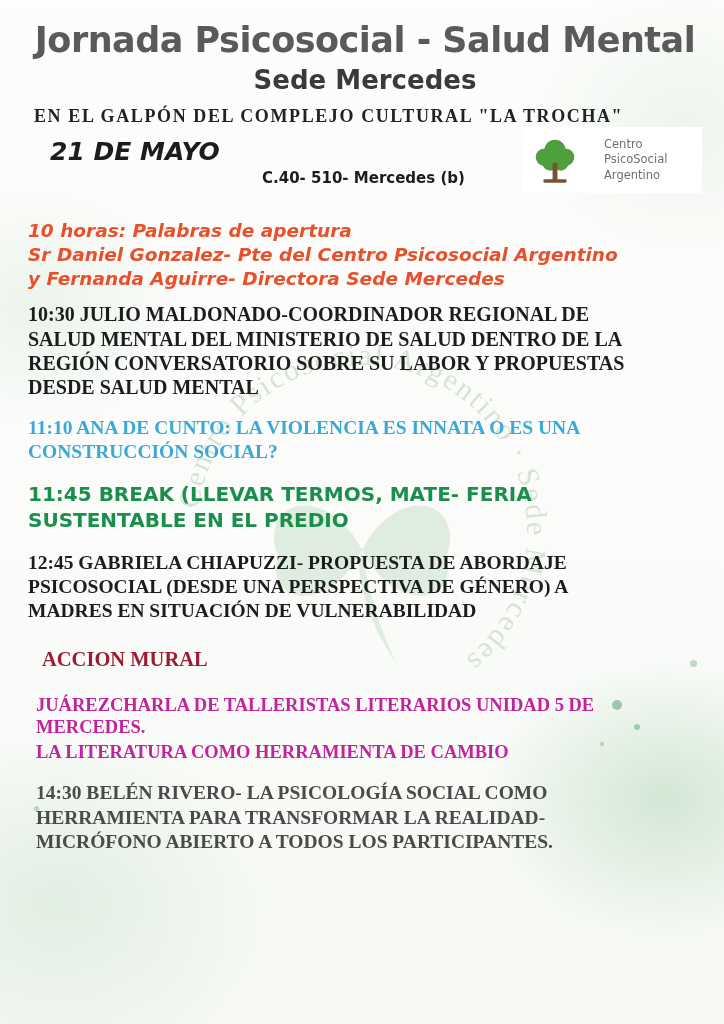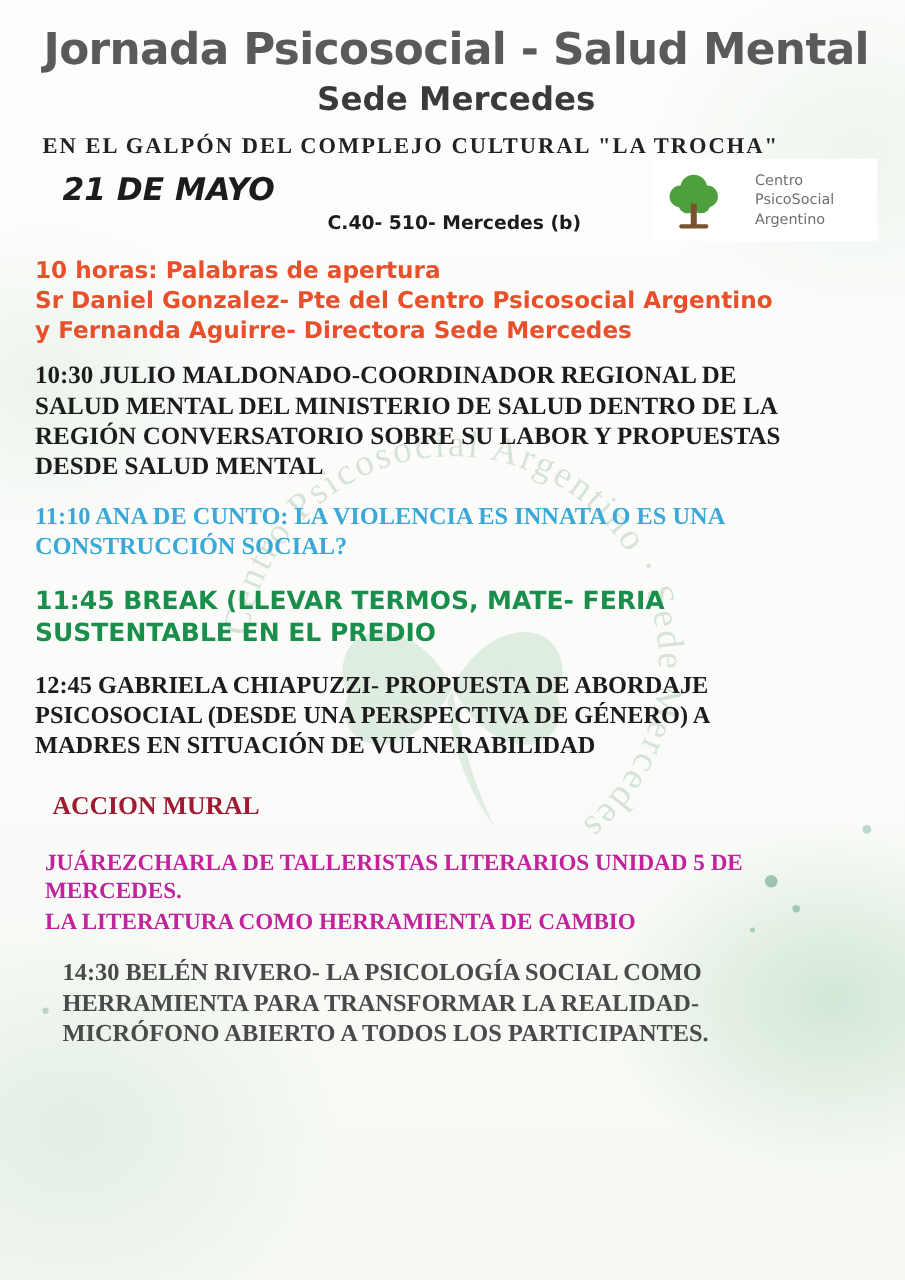--- a/index.html
+++ b/index.html
@@ -133,22 +133,23 @@
   .block {
     margin: 0 0 0 0;
     padding: 0 6px;
     line-height: 1.2;
   }
   .b-open {
     font-family: "DejaVu Sans", sans-serif;
     font-weight: bold;
     font-size: 18.5px;
     color: #e8502c;
-    margin-top: 0;
+    margin-top: 14px;
     line-height: 1.28;
+    font-style: italic;
   }
   .b-maldonado {
     font-family: "Liberation Serif", serif;
     font-weight: bold;
     font-size: 20px;
     color: #1c1c1c;
     margin-top: 12px;
     line-height: 1.22;
   }
   .b-cunto {
@@ -196,21 +197,21 @@
   .b-lucia .second {
     display: block;
     margin-top: 2px;
   }
   .b-belen {
     font-family: "Liberation Serif", serif;
     font-weight: bold;
     font-size: 19.5px;
     color: #4a4a4a;
     margin-top: 18px;
-    margin-left: 22px;
+    margin-left: 8px;
     line-height: 1.24;
   }
   .b-cierre {
     font-family: "DejaVu Sans", sans-serif;
     font-weight: bold;
     font-size: 21px;
     color: #1c1c1c;
     margin-top: 22px;
     margin-left: 14px;
     line-height: 1.3;

